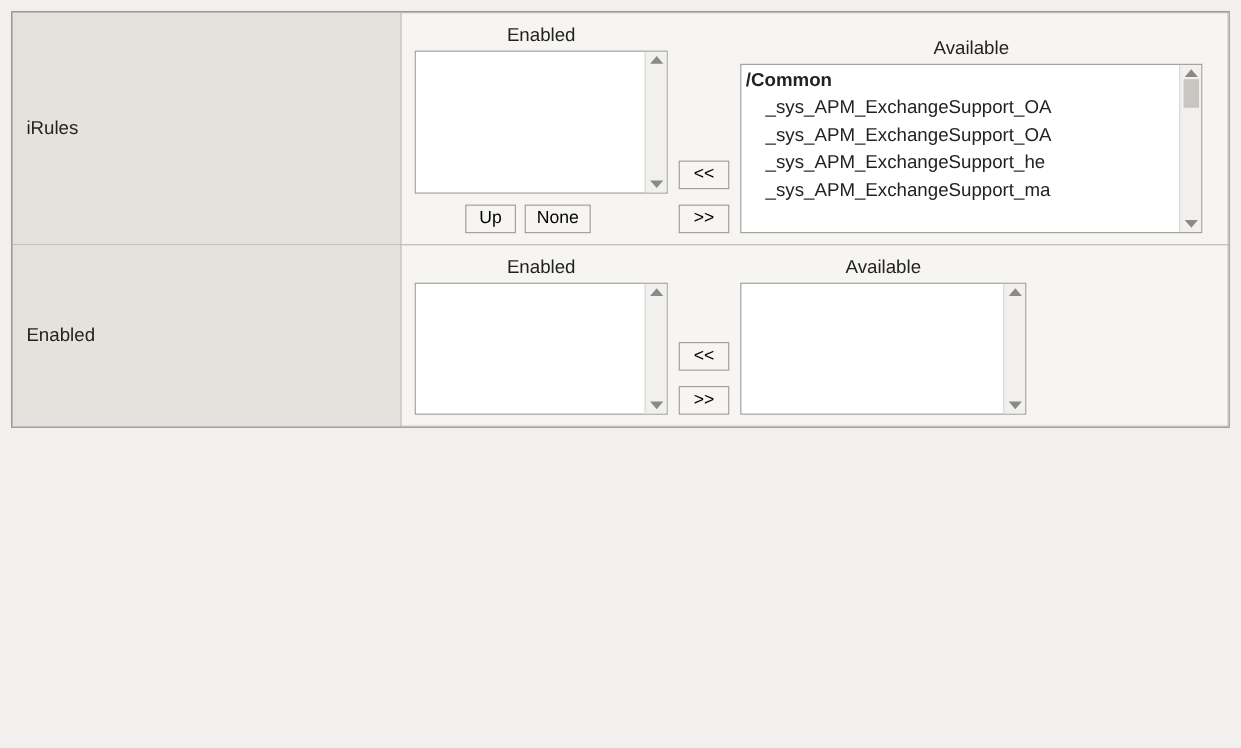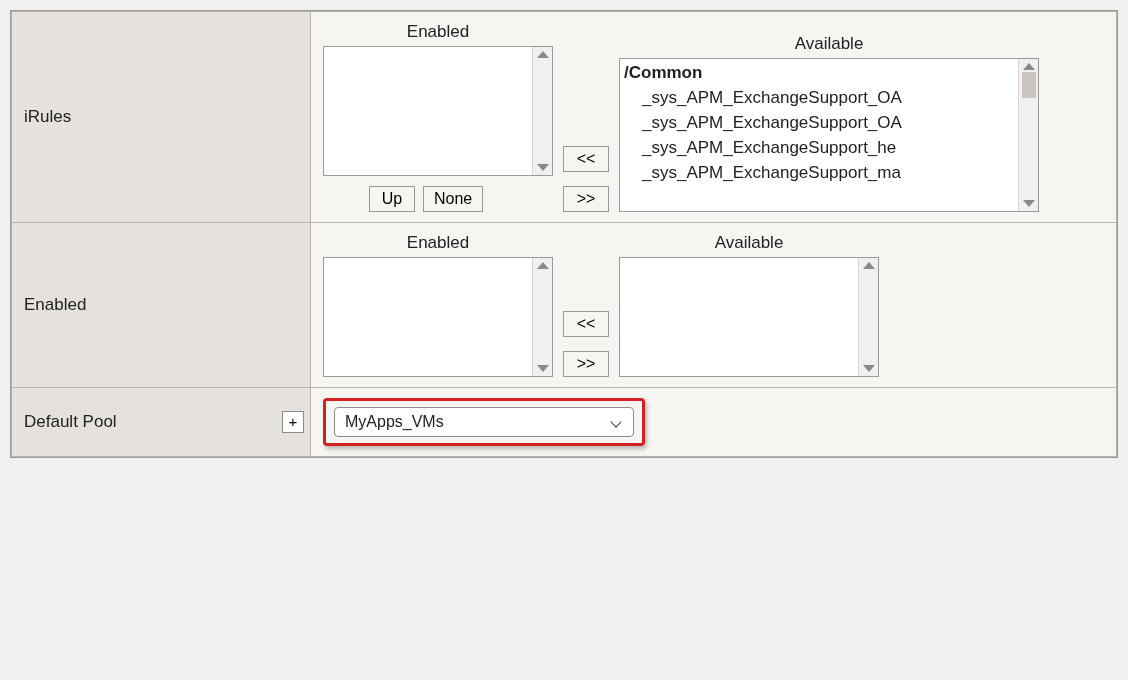--- a/index.html
+++ b/index.html
@@ -25,21 +25,21 @@
   table.res {
     width: 100%;
     border-collapse: collapse;
   }
   table.res > tbody > tr > td {
     border: 1px solid #b8b5b0;
     vertical-align: middle;
   }
   td.label-cell {
     background: #e5e2dd;
-    width: 299px;
+    width: 353px;
     padding: 10px 12px;
     font-size: 17px;
     position: relative;
   }
   td.content-cell {
     background: #f7f5f2;
     padding: 10px 12px;
   }
   .dual-row {
     display: flex;
@@ -246,32 +246,18 @@
                 <div class="scroll-arrow up"></div>
                 <div class="scroll-thumb"></div>
                 <div class="scroll-arrow down"></div>
               </div>
             </div>
           </div>
         </div>
       </td>
     </tr>
 
-    <tr>
-      <td class="label-cell">
-        <span>Default Pool</span>
-        <button class="plus-btn">+</button>
-      </td>
-      <td class="content-cell">
-        <span class="highlight-box">
-          <span class="select" style="width:300px">
-            <span>MyApps_VMs</span>
-            <span class="chev"></span>
-          </span>
-        </span>
-      </td>
-    </tr>
 
 
 
   </tbody>
     </table>
 </div>
 
 </body></html>

